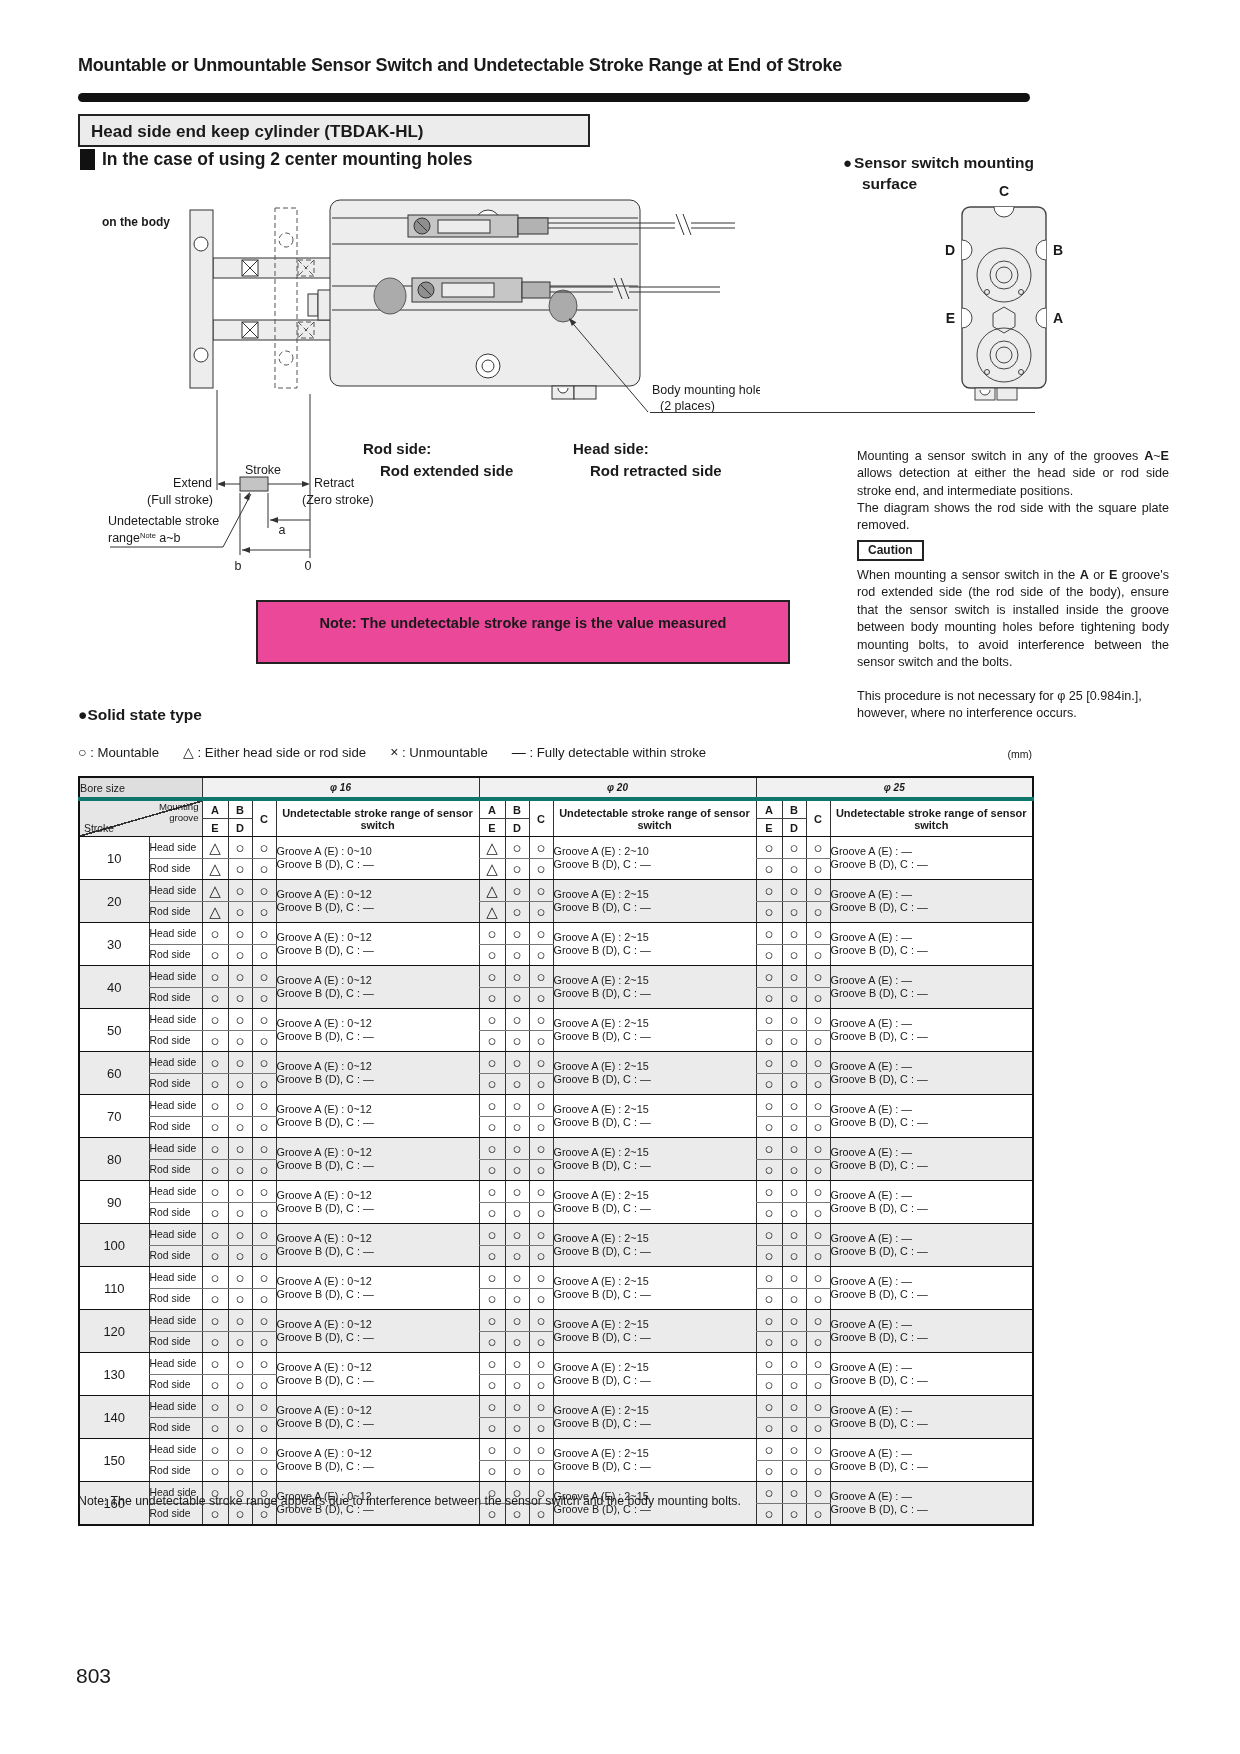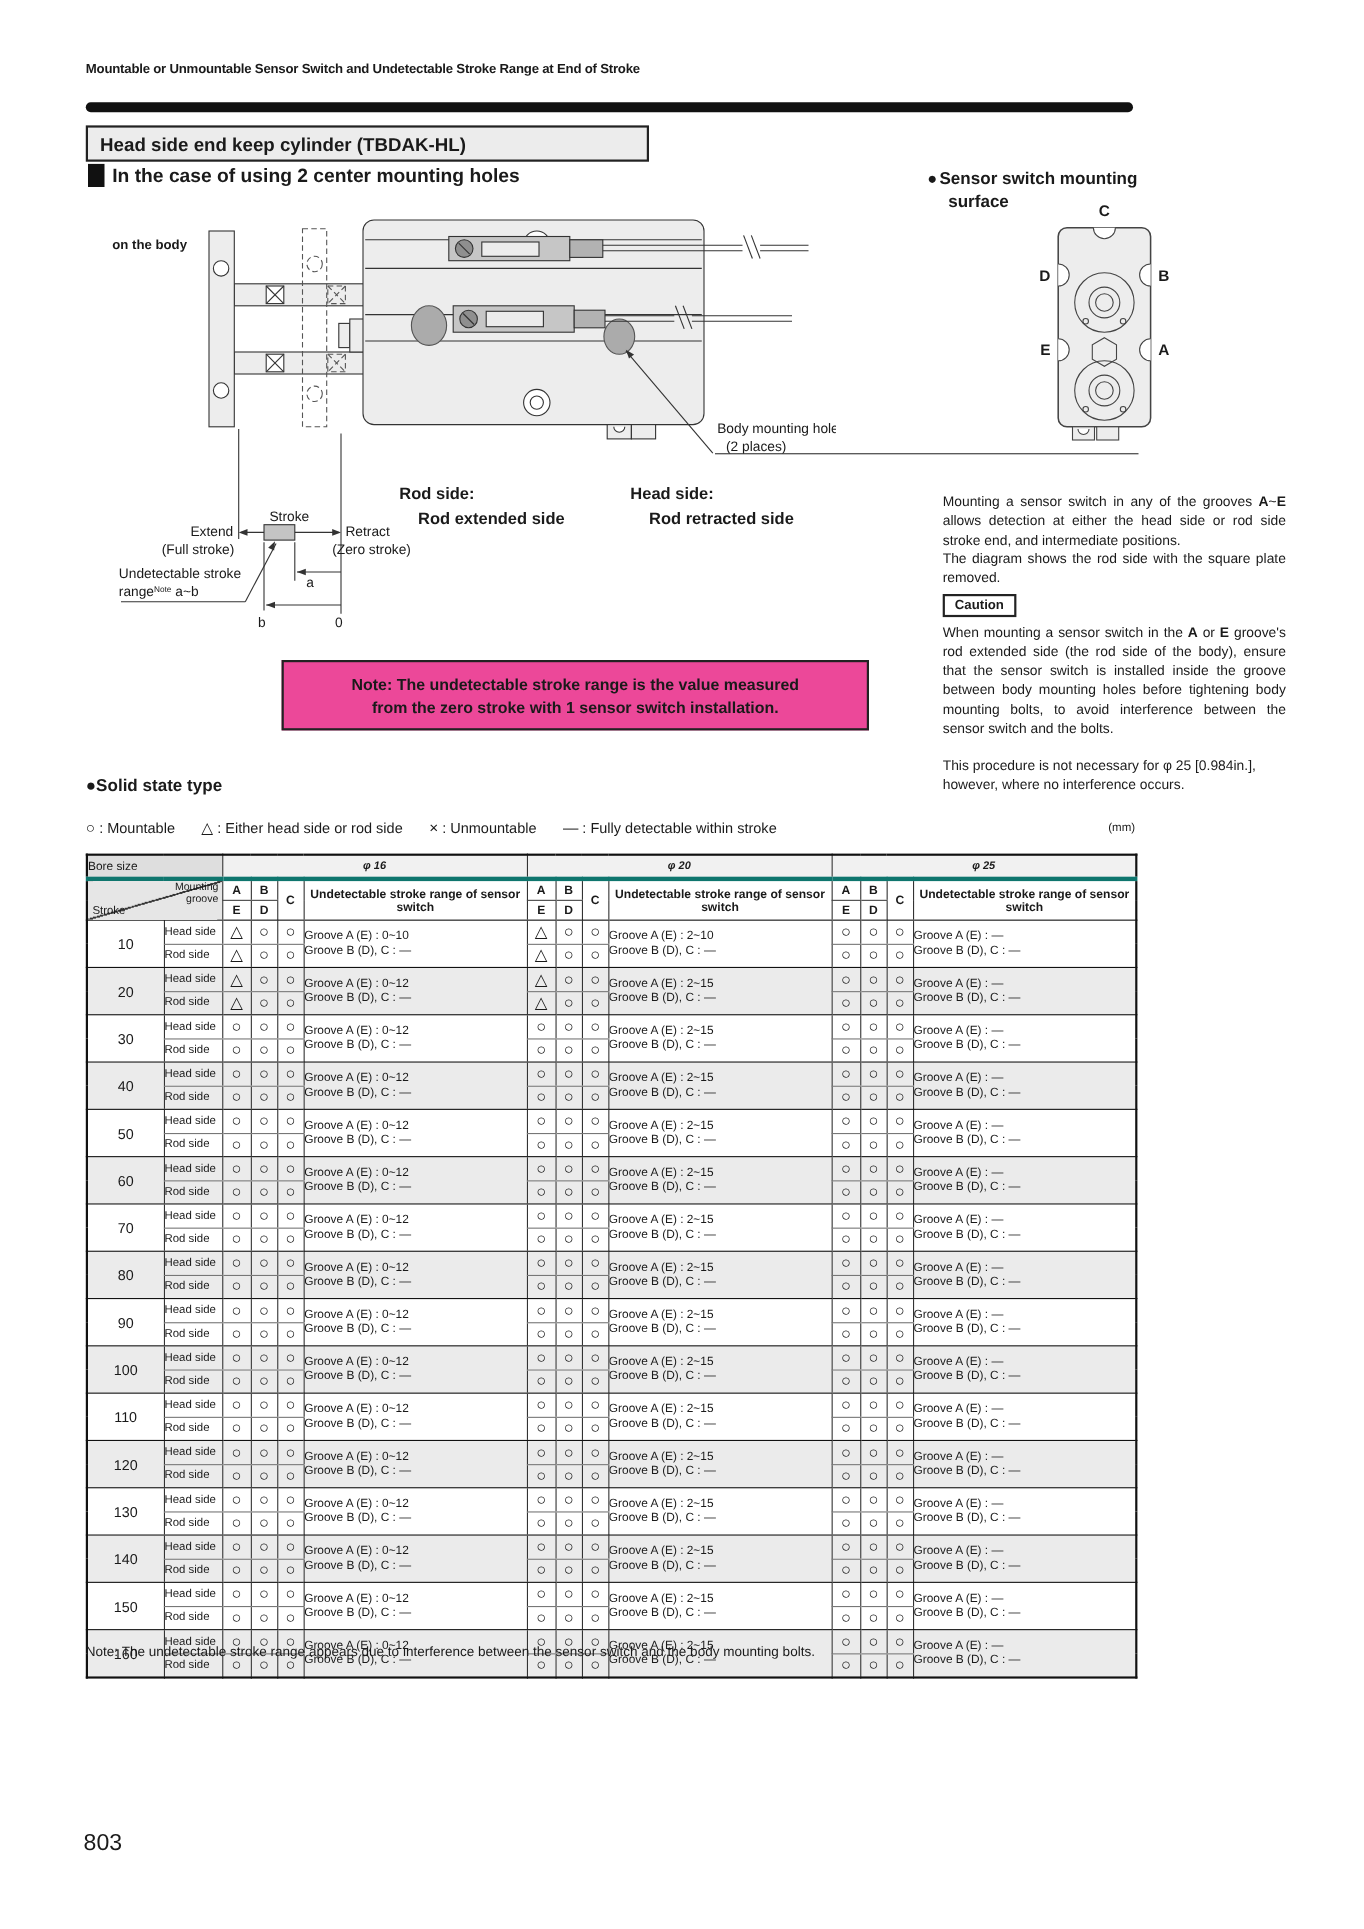--- a/index.html
+++ b/index.html
@@ -1,39 +1,39 @@
 <!DOCTYPE html>
 <html><head>
 <meta charset="utf-8">
 <style>
   html,body{margin:0;padding:0;background:#888;}
   .page{position:relative;width:1240px;height:1754px;background:#fff;margin:0 auto;
         font-family:"Liberation Sans",sans-serif;color:#1a1a1a;overflow:hidden;}
   .abs{position:absolute;}
-  .doc-title{left:78px;top:55px;width:960px;font-size:12px;font-weight:bold;letter-spacing:-0.2px;}
+  .doc-title{left:78px;top:55px;width:960px;font-size:18px;font-weight:bold;letter-spacing:-0.2px;}
   .title-bar{left:78px;top:93px;width:952px;height:9px;background:#111;border-radius:5px;}
   .product-box{left:78px;top:114px;width:512px;height:33px;border:2px solid #222;background:#ececec;
                font-size:17px;font-weight:bold;line-height:32px;padding-left:11px;box-sizing:border-box;}
   .left-heading{left:80px;top:149px;font-size:17.5px;font-weight:bold;display:flex;}
   .sq-bullet{width:15px;height:21px;background:#111;margin-right:7px;}
   .left-heading-l2{left:102px;top:179px;font-size:12px;font-weight:bold;margin-top:36px;}
   .right-heading{left:843px;top:152px;width:300px;font-size:15.5px;font-weight:bold;line-height:21px;}
   .rh-bullet{font-size:15px;margin-right:2px;}
   .rh-l2{margin-left:19px;}
   .rt-col{left:857px;width:312px;font-size:12.6px;line-height:17.4px;text-align:justify;}
   .para1{top:448px;}
   .para1b{top:500px;}
   .caution-box{left:857px;top:540px;border:2px solid #222;font-size:12px;font-weight:bold;
                padding:1px 9px 2px 9px;display:inline-block;}
   .para2{top:567px;}
   .para3{top:688px;text-align:left;}
   .note-box{left:256px;top:600px;width:534px;height:64px;border:2px solid #222;background:#ec4899;
             font-size:14.5px;font-weight:bold;text-align:center;box-sizing:border-box;padding-top:11px;line-height:21px;}
   .solid-state{left:78px;top:706px;font-size:15.5px;font-weight:bold;}
-  .legend{left:78px;top:744px;width:954px;display:flex;align-items:center;font-size:13.2px;}
+  .legend{left:78px;top:744px;width:954px;display:flex;align-items:flex-end;font-size:13.2px;}
   .legend-item{margin-right:24px;white-space:nowrap;}
   .legend-sym{font-size:14px;}
   .legend-unit{margin-left:auto;margin-right:0;font-size:10.5px;}
   .leader-line{left:650px;top:412px;width:385px;height:0;border-top:1.2px solid #333;}
   .footer-note{left:78px;top:1494px;font-size:12.3px;}
   .page-number{left:76px;top:1664px;font-size:21px;}
 
   
   .tbl-wrap{left:78px;top:776px;}
   table.data{table-layout:fixed;width:954px;border-collapse:collapse;border:2.2px solid #111;}
@@ -249,21 +249,20 @@
   </svg>
 
   <div class="abs rt-col para1">Mounting a sensor switch in any of the grooves <b>A</b>~<b>E</b> allows detection at either the head side or rod side stroke end, and intermediate positions.</div>
   <div class="abs rt-col para1b">The diagram shows the rod side with the square plate removed.</div>
   <div class="abs caution-box">Caution</div>
   <div class="abs rt-col para2">When mounting a sensor switch in the <b>A</b> or <b>E</b> groove's rod extended side (the rod side of the body), ensure that the sensor switch is installed inside the groove between body mounting holes before tightening body mounting bolts, to avoid interference between the sensor switch and the bolts.</div>
   <div class="abs rt-col para3">This procedure is not necessary for φ 25 [0.984in.], however, where no interference occurs.</div>
 
   <div class="abs note-box">
     <div>Note: The undetectable stroke range is the value measured</div>
-    <div>from the zero stroke with 1 sensor switch installation.</div>
   </div>
 
   <div class="abs solid-state">
     <span>●</span><span>Solid state type</span>
   </div>
 
   <div class="abs legend">
     <span class="legend-item"><span class="legend-sym">○</span> : <span>Mountable</span></span>
     <span class="legend-item"><span class="legend-sym">△</span> : <span>Either head side or rod side</span></span>
     <span class="legend-item"><span class="legend-sym">×</span> : <span>Unmountable</span></span>

